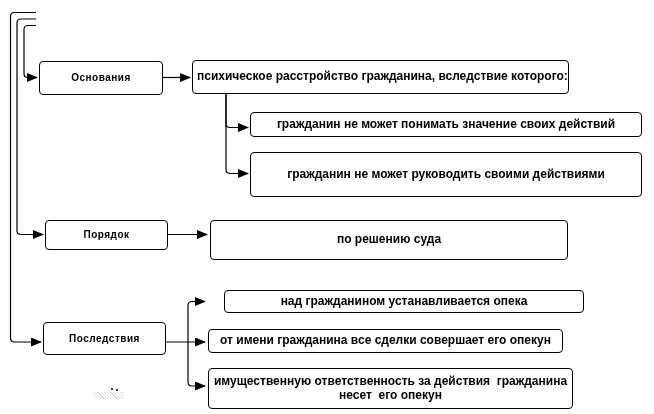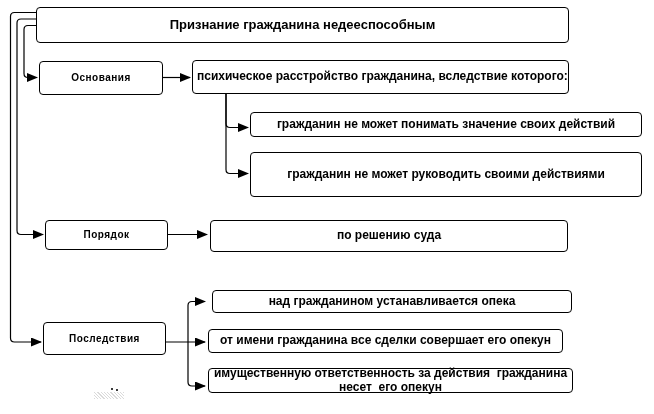--- a/index.html
+++ b/index.html
@@ -25,25 +25,25 @@
   .nowrap span{white-space:nowrap;}
   .lbl{font-size:10px;letter-spacing:0.5px;}
   .txt{font-size:12px;}
 
   #b-title {left:36px; top:7px;  width:533px;height:36px;font-size:13px;}
   #b-osn   {left:39px; top:61px; width:124px;height:34px;}
   #b-psych {left:192px;top:60px; width:377px;height:34px;}
   #b-pon   {left:250px;top:112px;width:392px;height:25px;}
   #b-ruk   {left:250px;top:152px;width:392px;height:45px;}
   #b-por   {left:45px; top:220px;width:123px;height:30px;}
-  #b-resh  {left:210px;top:220px;width:358px;height:32px;}
+  #b-resh  {left:210px;top:220px;width:358px;height:40px;}
   #b-posl  {left:43px; top:322px;width:123px;height:33px;}
-  #b-nad   {left:212px;top:290px;width:360px;height:23px;}
+  #b-nad   {left:224px;top:290px;width:360px;height:23px;}
   #b-oti   {left:208px;top:329px;width:355px;height:24px;}
-  #b-imu   {left:208px;top:368px;width:365px;height:25px;}
+  #b-imu   {left:208px;top:368px;width:365px;height:41px;}
 
   .artifact-dots{
     position:absolute;left:111px;top:388px;width:2px;height:2px;
     background:#3c3c3c;box-shadow:5px 1px 0 #3c3c3c;
   }
   .artifact-hatch{
     position:absolute;left:94px;top:392px;width:30px;height:7px;opacity:0.22;
     background:repeating-linear-gradient(45deg,#5a5a5a 0px,#5a5a5a 1px,#ffffff 1px,#ffffff 2.3px);
   }
 </style>
@@ -65,23 +65,20 @@
       <path d="M163,77.5 L190,77.5" marker-end="url(#arr)"></path>
       <path d="M226,94 L226,123.5 Q226,127.5 230,127.5 L248,127.5" marker-end="url(#arr)"></path>
       <path d="M226,94 L226,169.5 Q226,173.5 230,173.5 L248,173.5" marker-end="url(#arr)"></path>
       <path d="M168,234.5 L207,234.5" marker-end="url(#arr)"></path>
       <path d="M166,342 L205,342" marker-end="url(#arr)"></path>
       <path d="M188,342 L188,305.5 Q188,301.5 192,301.5 L205,301.5" marker-end="url(#arr)"></path>
       <path d="M188,342 L188,382 Q188,386 192,386 L205,386" marker-end="url(#arr)"></path>
     </g>
   </svg>
 
-  <div class="box" id="b-title">
-    <span>Признание гражданина недееспособным</span>
-  </div>
 
   <div class="box lbl" id="b-osn">
     <span>Основания</span>
   </div>
 
   <div class="box txt nowrap" id="b-psych">
     <span>психическое расстройство гражданина, вследствие которого:</span>
   </div>
 
   <div class="box txt" id="b-pon">

